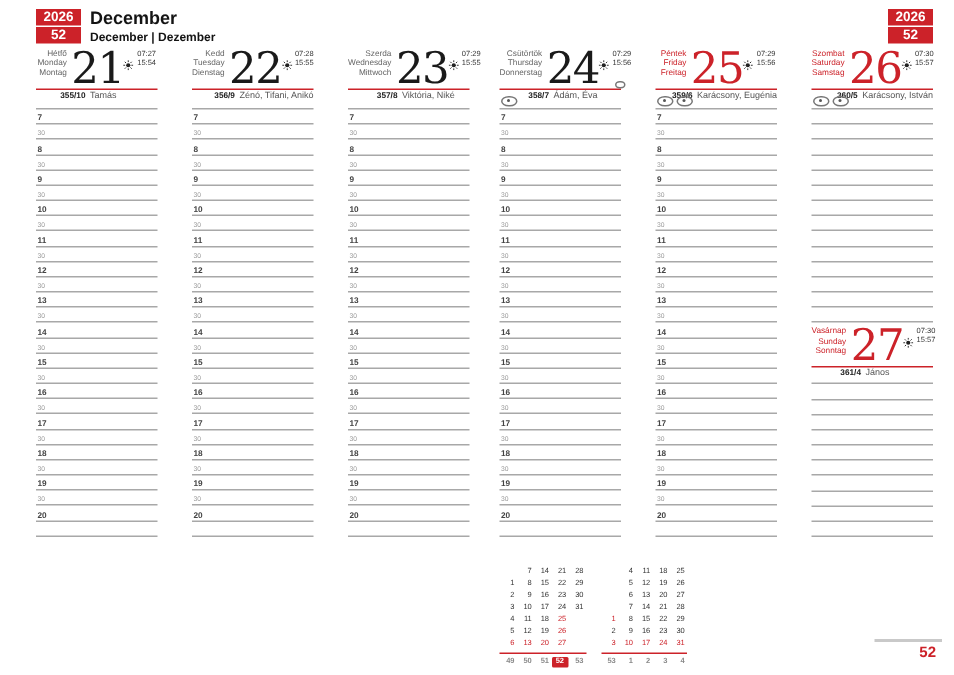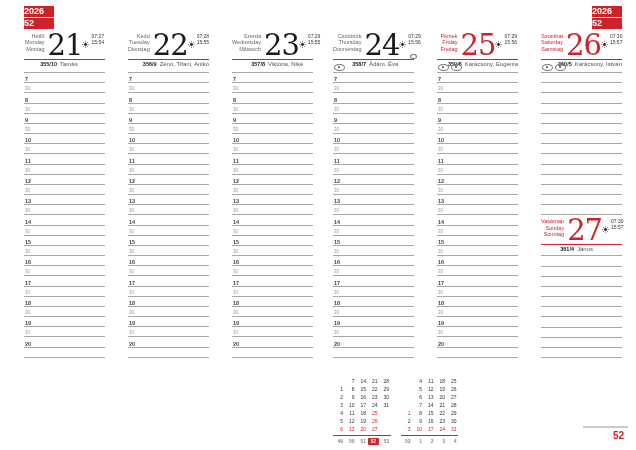--- a/index.html
+++ b/index.html
@@ -1,19 +1,19 @@
 <!DOCTYPE html>
 <html><head>
 <meta charset="utf-8">
 <style>
   html,body{margin:0;padding:0;background:#e8e8e8;}
   .canvas{position:relative;width:636px;height:450px;background:#ffffff;overflow:hidden;
           font-family:"Liberation Sans",sans-serif;box-shadow:0 0 4px rgba(0,0,0,.2);}
   
-  .yw-box{position:absolute;top:6px;width:30px;background:#cc2229;color:#fff;font-weight:bold;}
+  .yw-box{position:absolute;top:6px;width:30px;background:#cc2229;color:#fff;text-align:center;font-weight:bold;}
   .yw-box .yw-year{font-size:9px;line-height:11px;border-bottom:1px solid #fff;}
   .yw-box .yw-week{font-size:9px;line-height:11px;}
   .yw-left{left:24px;}
   .yw-right{left:592px;}
   .title-wrap{position:absolute;left:60px;top:6px;color:#141414;}
   .title-main{font-size:12px;font-weight:bold;line-height:13px;}
   .title-sub{font-size:8px;font-weight:bold;line-height:9px;margin-top:1px;}
   
   .day-col{position:absolute;top:30px;width:81px;}
   .dh{position:relative;height:42px;}
@@ -56,20 +56,24 @@
 </head>
 <body>
 
 <div class="canvas">
 
   <div class="yw-box yw-left">
     <div class="yw-year">2026</div>
     <div class="yw-week">52</div>
   </div>
 
+  <div class="title-wrap">
+    <div class="title-main">December</div>
+    <div class="title-sub">December | Dezember</div>
+  </div>
 
   <div class="yw-box yw-right">
     <div class="yw-year">2026</div>
     <div class="yw-week">52</div>
   </div>
 
   <div class="day-col" style="left:24px">
       <div class="dh">
         <div class="dh-top">
           <div class="dh-names">

